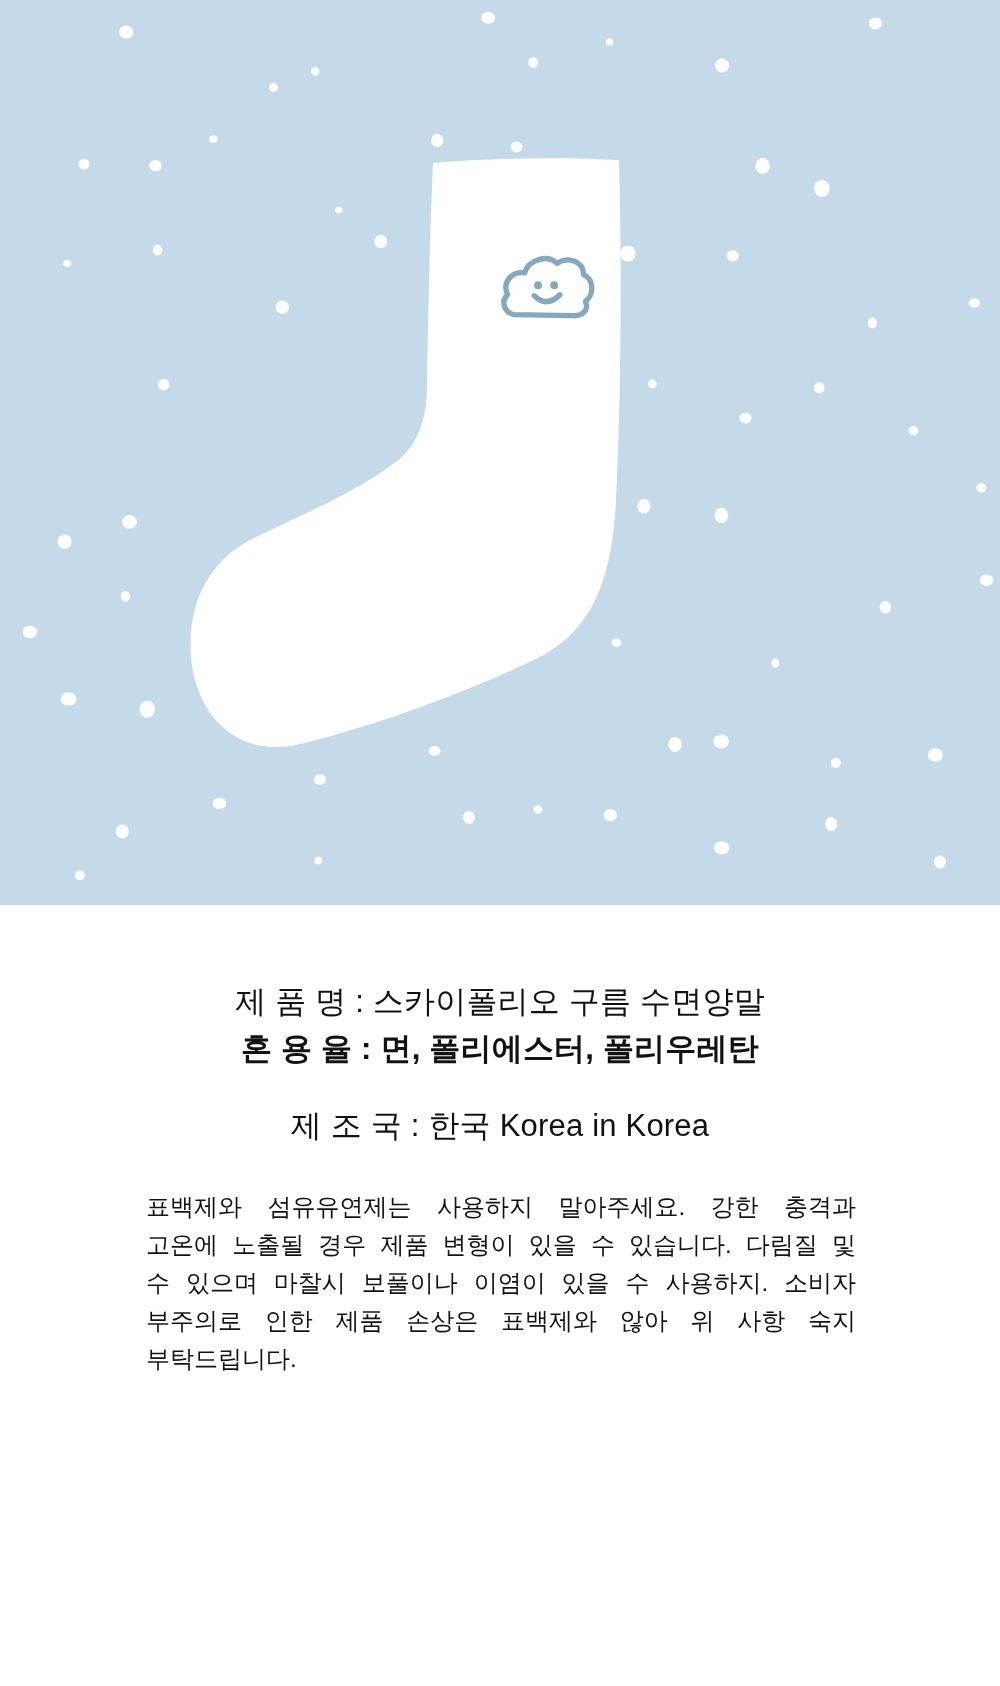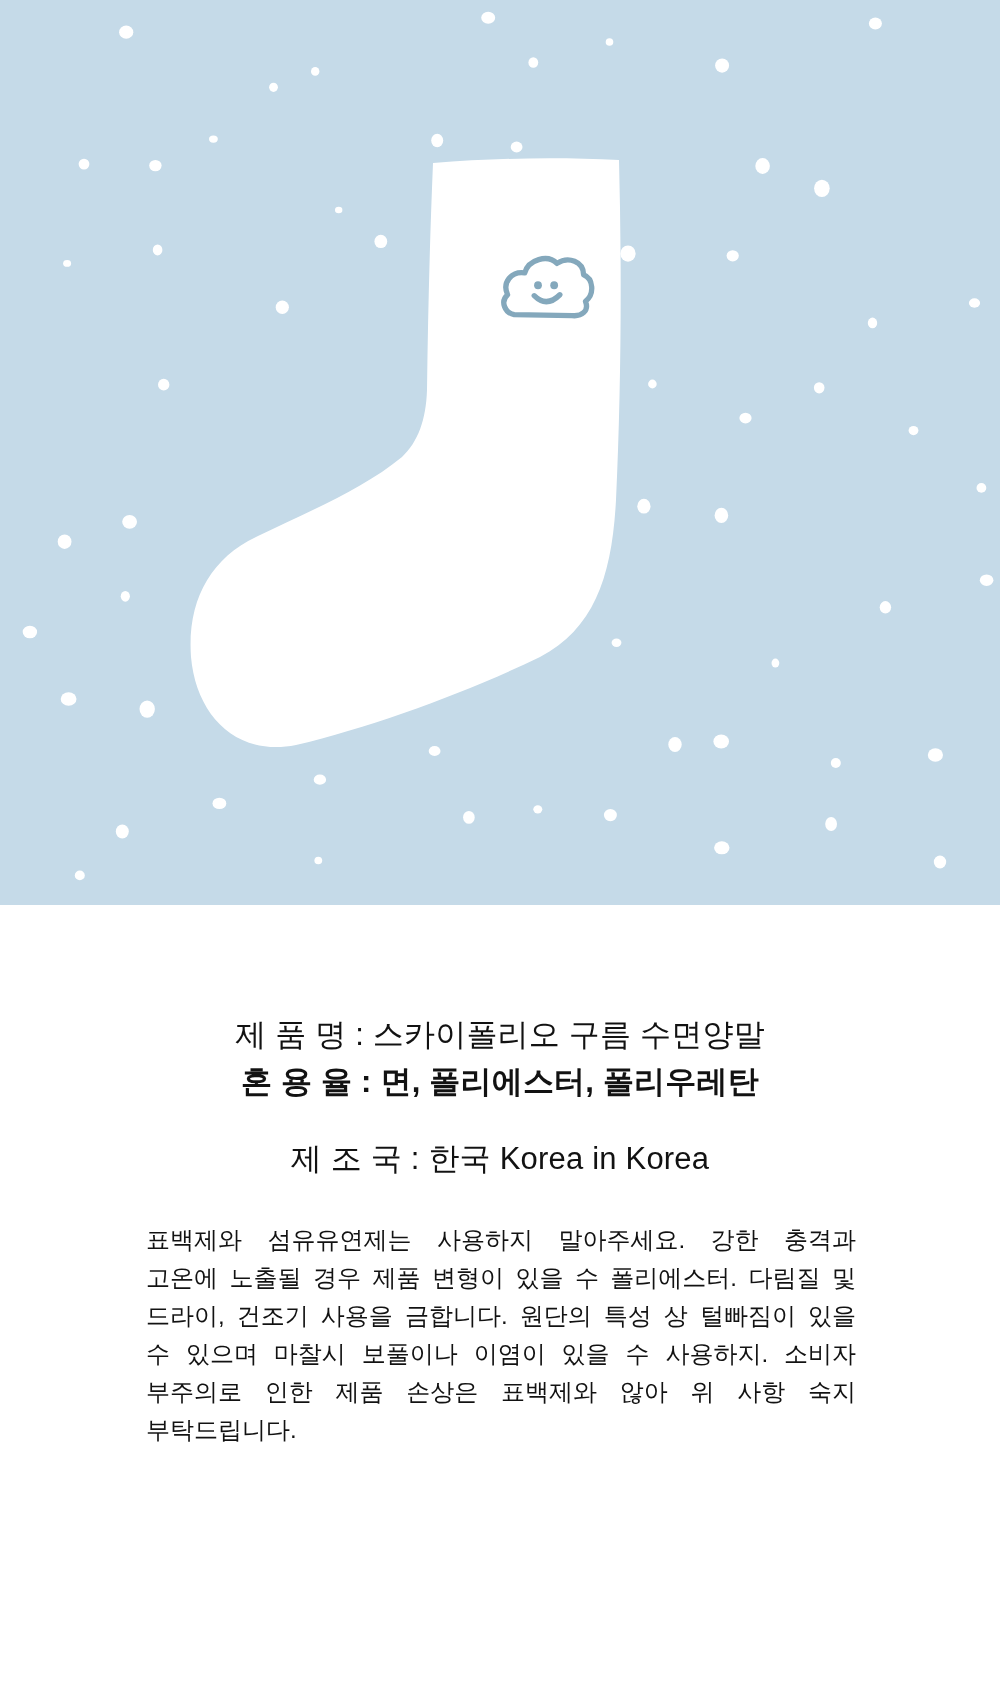--- a/index.html
+++ b/index.html
@@ -1,21 +1,21 @@
 <!DOCTYPE html>
 <html><head>
 <meta charset="utf-8">
 <style>
   html,body{margin:0;padding:0;}
   body{
     width:1000px;height:1686px;overflow:hidden;background:#ffffff;
     font-family:"Liberation Sans","DejaVu Sans",sans-serif;color:#121212;
   }
   .hero{display:block;width:1000px;height:905px;}
-  .info{padding-top:112px;text-align:center;}
+  .info{padding-top:79px;text-align:center;}
   .info-line{font-size:31px;line-height:36px;font-weight:500;letter-spacing:0.2px;}
   .info-line.l2{margin-top:11px;font-weight:bold;}
   .info-line.l3{margin-top:41px;}
   .notice{width:710px;margin:44px 144px 0 146px;font-size:24px;line-height:38px;font-weight:400;}
   .notice-line{text-align:justify;text-align-last:justify;}
   .notice-line.last{text-align-last:left;}
   svg{display:block;}
 </style>
 </head>
 <body>
@@ -121,18 +121,17 @@
 </svg>
 
 <div class="info">
   <div class="info-line l1">제 품 명 : 스카이폴리오 구름 수면양말</div>
   <div class="info-line l2">혼 용 율 : 면, 폴리에스터, 폴리우레탄</div>
   <div class="info-line l3">제 조 국 : 한국 Korea in Korea</div>
 </div>
 
 <div class="notice">
   <div class="notice-line">표백제와 섬유유연제는 사용하지 말아주세요. 강한 충격과</div>
-  <div class="notice-line">고온에 노출될 경우 제품 변형이 있을 수 폴리에스터. 다림질 및</div>
-  <div class="notice-line">드라이, 건조기 사용을 금합니다. 원단의 특성 상 털빠짐이 있을</div>
+  <div class="notice-line">고온에 노출될 경우 제품 변형이 있을 수 있습니다. 다림질 및</div>
   <div class="notice-line">수 있으며 마찰시 보풀이나 이염이 있을 수 사용하지. 소비자</div>
   <div class="notice-line">부주의로 인한 제품 손상은 표백제와 않아 위 사항 숙지</div>
   <div class="notice-line last">부탁드립니다.</div>
 </div>
 
 </body></html>

